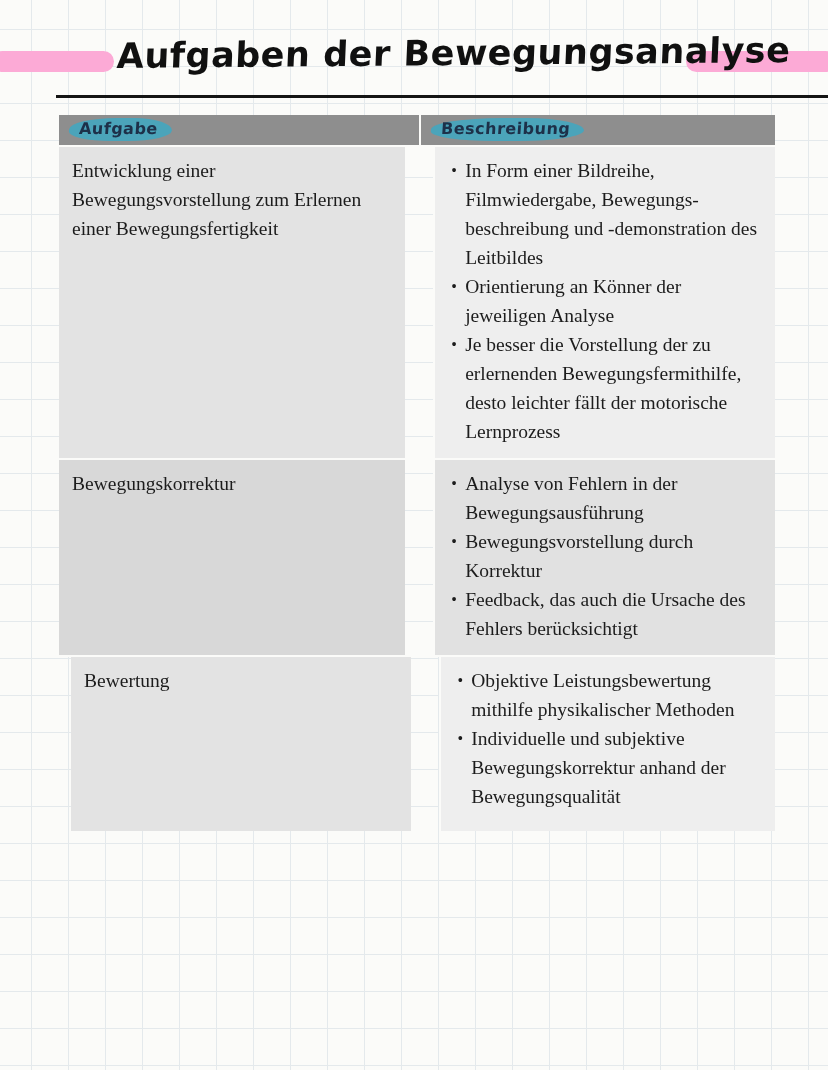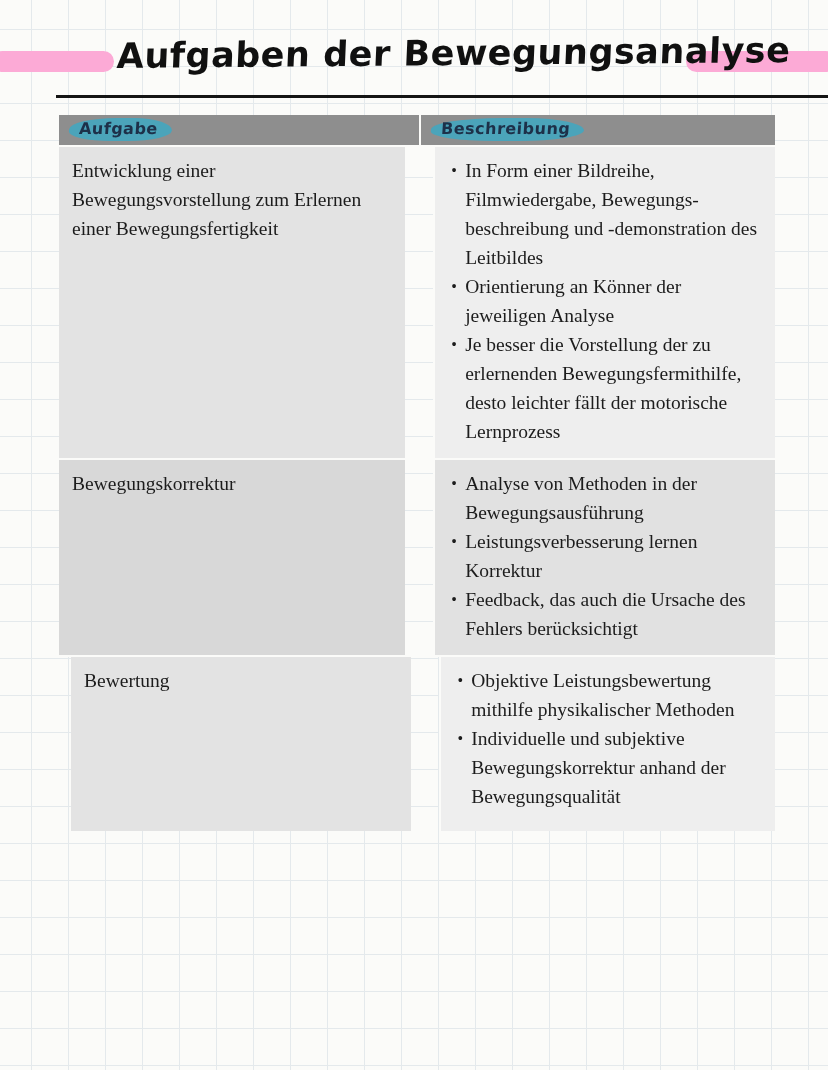--- a/index.html
+++ b/index.html
@@ -173,25 +173,25 @@
       </div>
     </div>
 
     <div class="tr row-2 shade-dark">
       <div class="td col-left">
         <span>Bewegungskorrektur</span>
       </div>
       <div class="td col-right">
         <div class="bullet">
           <span class="dot">•</span>
-          <span class="bullet-text">Analyse von Methoden in der Bewegungsausführung</span>
-        </div>
-        <div class="bullet">
-          <span class="dot">•</span>
-          <span class="bullet-text">Leistungsverbesserung lernen Korrektur</span>
+          <span class="bullet-text">Analyse von Fehlern in der Bewegungsausführung</span>
+        </div>
+        <div class="bullet">
+          <span class="dot">•</span>
+          <span class="bullet-text">Bewegungsvorstellung durch Korrektur</span>
         </div>
         <div class="bullet">
           <span class="dot">•</span>
           <span class="bullet-text">Feedback, das auch die Ursache des Fehlers berücksichtigt</span>
         </div>
       </div>
     </div>
 
     <div class="tr row-3 shade-light">
       <div class="td col-left">

